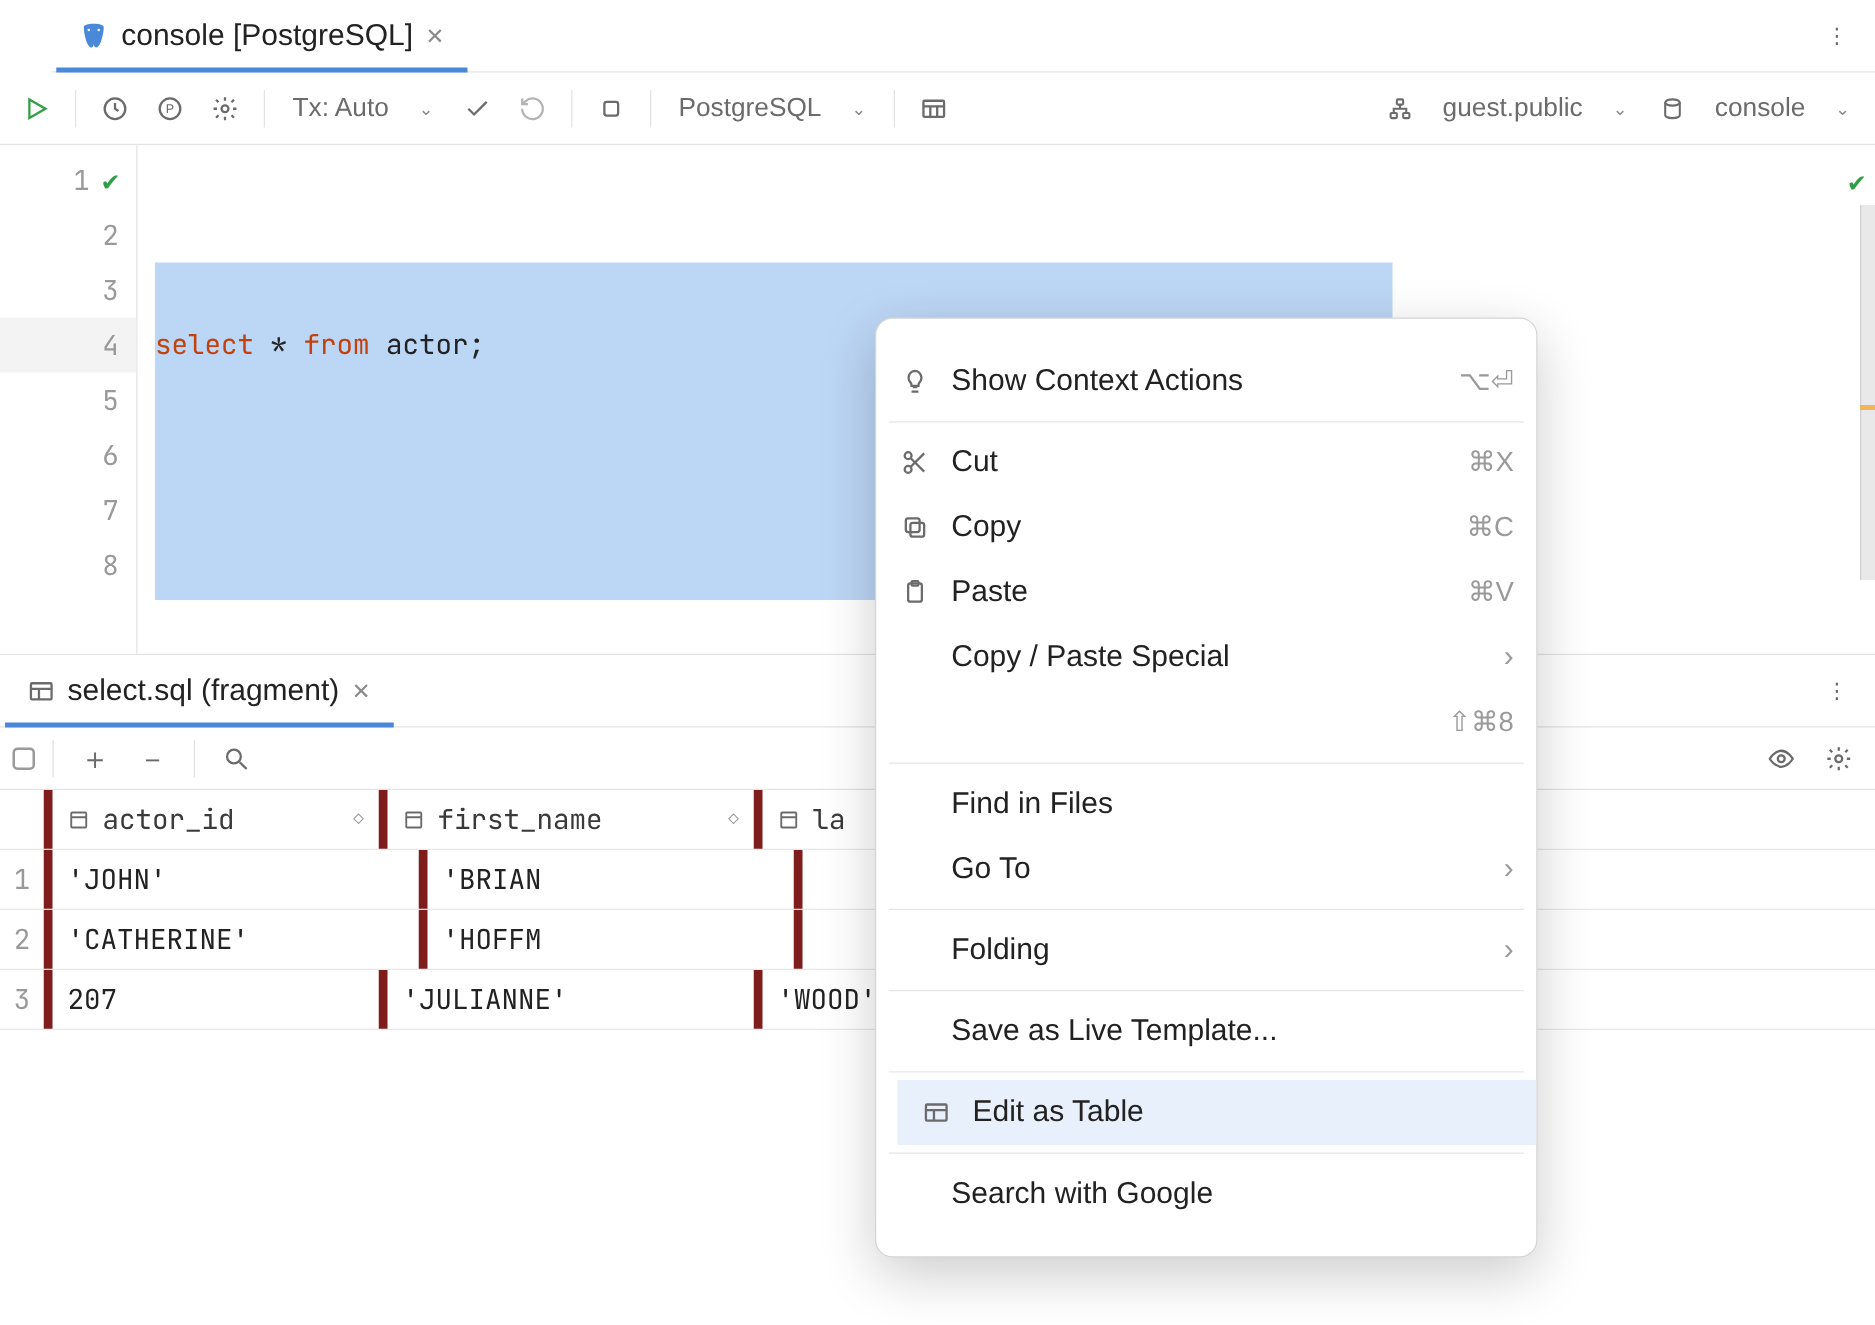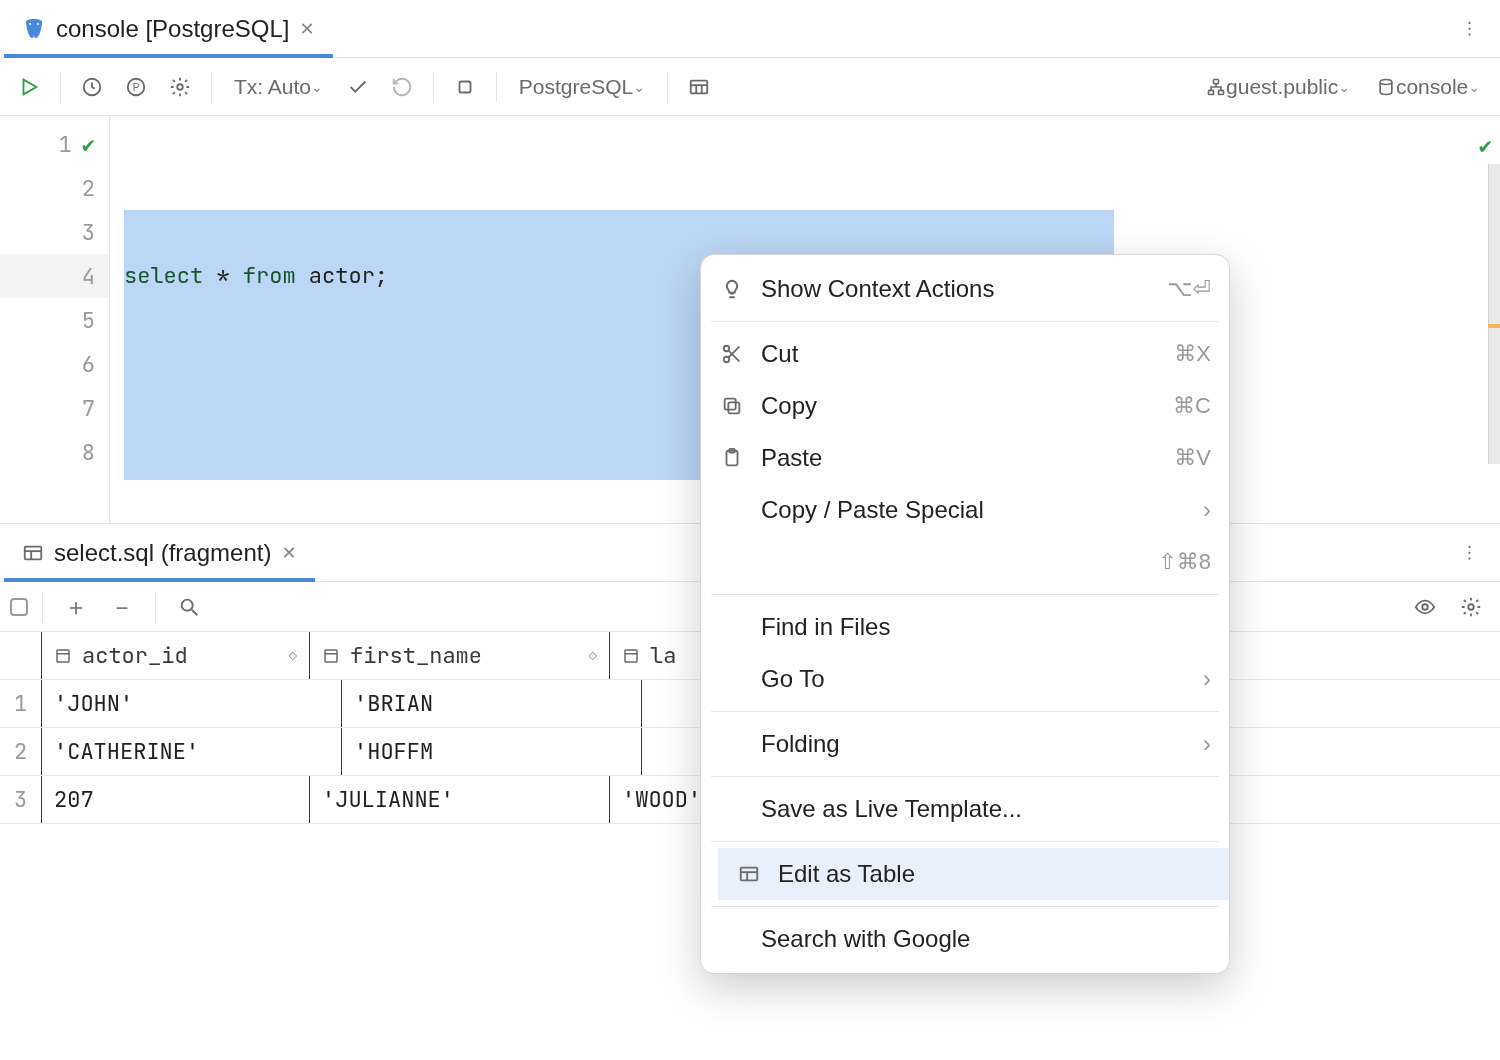--- a/index.html
+++ b/index.html
@@ -13,20 +13,21 @@
     overflow: hidden;
     position: relative;
   }
   .mono { font-family: "JetBrains Mono", "SF Mono", Menlo, Consolas, monospace; }
 
   
   .tabbar {
     display: flex; align-items: center; height: 58px;
     border-bottom: 1px solid #e3e3e3;
     padding: 0 4px;
+    margin-left: 41px;
   }
   .tab {
     display: flex; align-items: center; gap: 10px;
     padding: 0 18px; height: 100%;
     position: relative;
   }
   .tab.active::after {
     content: ""; position: absolute; left: 0; right: 0; bottom: -1px;
     height: 4px; background: #4a88d9;
   }
@@ -41,77 +42,77 @@
     display: flex; align-items: center; height: 58px;
     border-bottom: 1px solid #e3e3e3;
     padding: 0 10px; gap: 6px;
   }
   .tb-btn {
     width: 38px; height: 38px; display:flex; align-items:center; justify-content:center;
     color:#6b6b6b; border-radius:6px; cursor:pointer;
   }
   .tb-btn svg { width:22px; height:22px; }
   .tb-sep { width:1px; height:30px; background:#e3e3e3; margin:0 6px; }
-  .tb-drop { display:flex; align-items:center; gap:0; color:#6b6b6b; padding:0 10px; cursor:pointer; font-size:21px;}
+  .tb-drop { display:flex; align-items:center; gap:24px; color:#6b6b6b; padding:0 10px; cursor:pointer; font-size:21px;}
   .chev { font-size:14px; color:#8a8a8a; }
   .run-green { color:#2f9e44; }
   .tb-spacer { flex:1; }
 
   
   .editor-wrap { display:flex; height: 408px; border-bottom:1px solid #e3e3e3; position:relative; }
   .gutter {
     width: 110px; background:#fff; border-right:1px solid #e3e3e3;
     padding-top:6px; text-align:right; font-size:22px; color:#9a9a9a;
   }
   .gutter .row { height:44px; display:flex; align-items:center; justify-content:flex-end; padding-right:14px; gap:10px;}
   .gutter .row.current { background:#f3f3f3; }
   .gutter .ck { color:#2f9e44; }
   .code {
     flex:1; padding-top:6px; font-size:22px; line-height:44px;
     white-space:pre; overflow:hidden; position:relative;
   }
   .code .line { height:44px; padding-left:14px; }
   .sel-bg { position:absolute; left:14px; top:94px; width:990px; height:270px; background:#bcd6f5; z-index:0; }
   .code .line span { position:relative; z-index:1; }
-  .kw { color:#14532d; }
+  .kw { color:#c2410c; }
   .top-check { position:absolute; right:8px; top:8px; color:#2f9e44; }
   .scroll-hint { position:absolute; right:-1px; top:48px; width:13px; height:300px; background:#e9e9e9; border-left:1px solid #d0d0d0; }
   .scroll-hint .mk { position:absolute; right:0; top:160px; width:13px; height:4px; background:#f2b55a; }
 
   
   .result-tabbar {
     display:flex; align-items:center; height:58px; border-bottom:1px solid #e3e3e3;
     padding:0 4px;
   }
 
   
   .result-toolbar {
     display:flex; align-items:center; height:50px; border-bottom:1px solid #e3e3e3;
     padding:0 10px; gap:8px;
   }
 
   
   .grid { font-size:22px; }
   .grid .hdr, .grid .rw { display:flex; align-items:center; height:48px; border-bottom:1px solid #e8e8e8; }
   .grid .hdr { background:#fff; color:#3a3a3a; }
-  .cell { border-right:1px solid #7f1d1d; height:100%; display:flex; align-items:center; padding:0 12px; }
+  .cell { border-right:7px solid #7f1d1d; height:100%; display:flex; align-items:center; padding:0 12px; }
   .cell.num-gut { width:42px; justify-content:center; color:#9a9a9a; }
   .cell.c-id   { width:268px; justify-content:space-between; }
   .cell.c-fn   { width:300px; justify-content:space-between; }
   .cell.c-ln   { width:300px; justify-content:space-between; }
   .hdr-icon { color:#6b6b6b; display:inline-flex; margin-right:10px; }
   .hdr-left { display:flex; align-items:center; }
   .sort-chev { color:#9a9a9a; font-size:14px; }
 
   
   .ctx {
     position:absolute; left:700px; top:254px; width:530px;
     background:#fff; border:1px solid #d5d5d5; border-radius:14px;
     box-shadow: 0 14px 44px rgba(0,0,0,0.20);
-    padding:8px 0; z-index:50;
+    padding:24px 0; z-index:50;
   }
   .ctx .mi {
     display:flex; align-items:center; height:52px; padding:0 18px; gap:16px;
     font-size:24px; color:#222; cursor:pointer;
   }
   .ctx .mi .ic { width:26px; color:#6b6b6b; display:inline-flex; justify-content:center; }
   .ctx .mi .ic svg { width:22px; height:22px; }
   .ctx .mi .sc { margin-left:auto; color:#9a9a9a; font-size:22px; }
   .ctx .mi .sub { margin-left:auto; color:#9a9a9a; }
   .ctx .mi.hi { background:#e8f0fb;margin-left:17px; }

